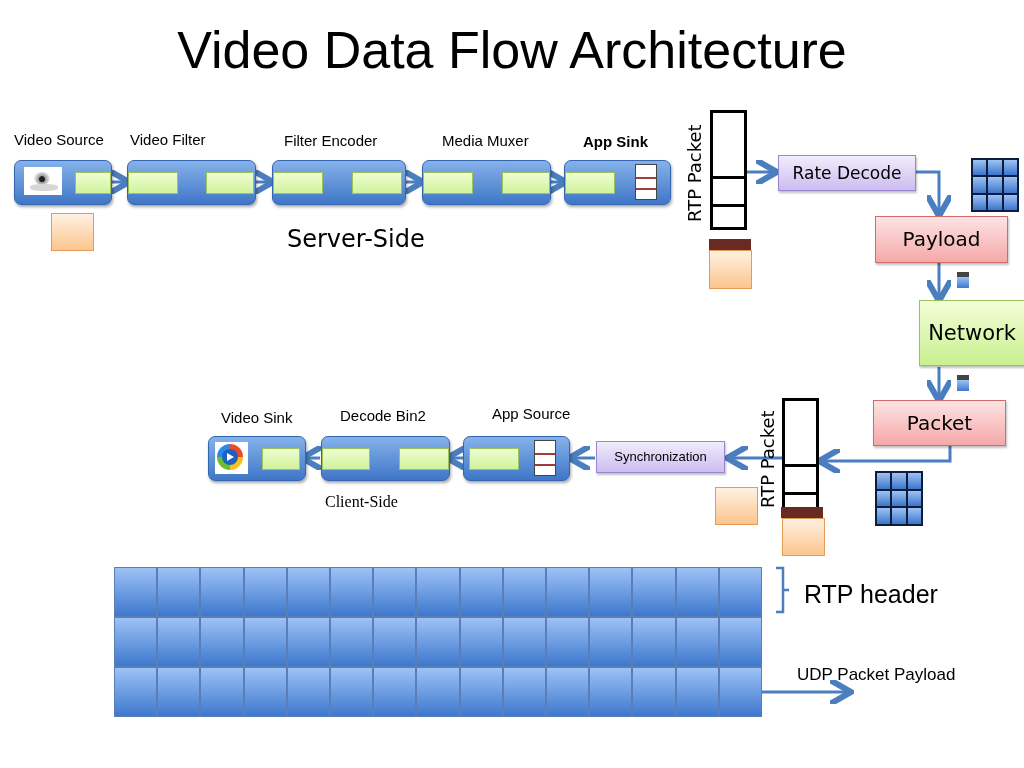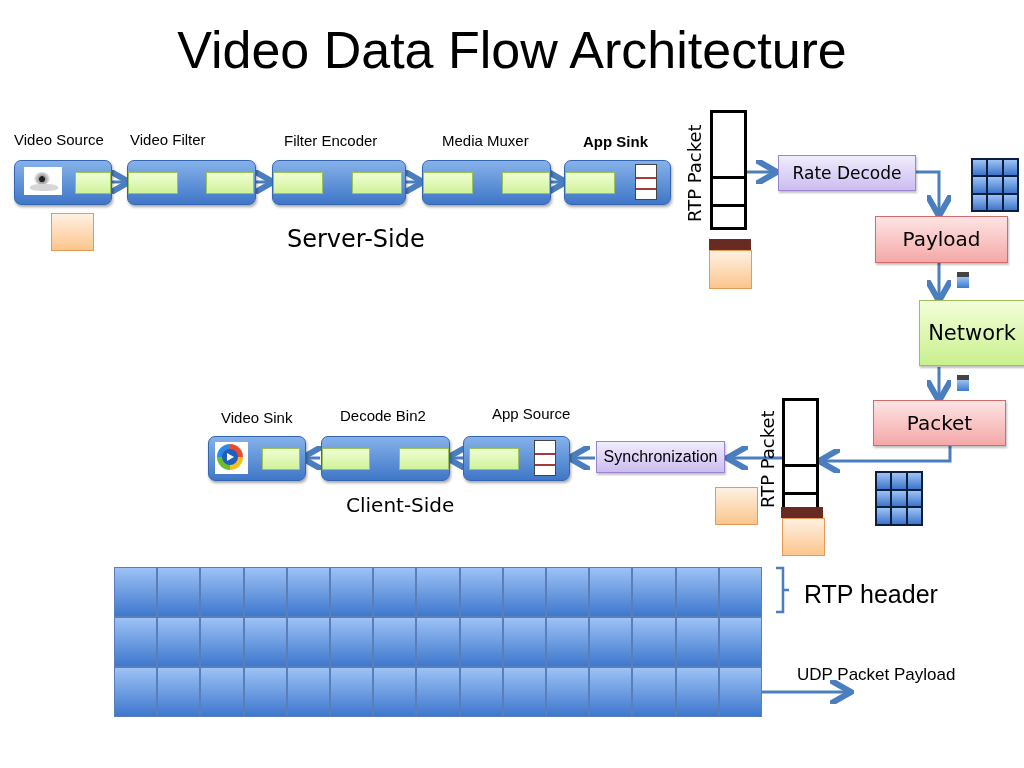--- a/index.html
+++ b/index.html
@@ -143,21 +143,21 @@
 
 <div class="abs rtpbox" style="left:782px;top:398px;width:37px;height:118px;">
   <div class="line" style="top:63px;"></div>
   <div class="line" style="top:91px;"></div>
 </div>
 <div class="abs vert calibri" style="left:757px;top:508px;font-size:18px;">RTP Packet</div>
 <div class="abs darkbar" style="left:781px;top:507px;width:42px;height:11px;"></div>
 <div class="abs orange" style="left:782px;top:518px;width:41px;height:36px;"></div>
 <div class="abs orange" style="left:715px;top:487px;width:41px;height:36px;"></div>
 
-<div class="abs purple" style="left:596px;top:441px;width:127px;height:30px;line-height:30px;font-size:16px;">Synchronization</div>
+<div class="abs purple" style="left:596px;top:441px;width:127px;height:30px;line-height:30px;font-size:13px;">Synchronization</div>
 
 <div class="abs lbl" style="left:221px;top:409px;">Video Sink</div>
 <div class="abs lbl" style="left:340px;top:407px;">Decode Bin2</div>
 <div class="abs lbl" style="left:492px;top:405px;">App Source</div>
 
 <div class="abs stage" style="left:208px;top:436px;width:96px;height:43px;">
   <div class="abs" style="left:6px;top:5px;width:33px;height:32px;background:#fff;">
     <div class="abs" style="left:2px;top:2px;width:26px;height:26px;border-radius:50%;background:conic-gradient(#e84a2a 0 25%,#f4c21a 0 50%,#6cbf2a 0 75%,#2a8ae8 0);"></div>
     <div class="abs" style="left:7px;top:7px;width:16px;height:16px;border-radius:50%;background:#1f5fbf;"></div>
     <div class="abs" style="left:12px;top:11px;width:0;height:0;border-left:7px solid #fff;border-top:4px solid transparent;border-bottom:4px solid transparent;"></div>
@@ -171,21 +171,21 @@
 </div>
 
 <div class="abs stage" style="left:463px;top:436px;width:105px;height:43px;">
   <div class="abs pad" style="left:5px;top:11px;width:48px;"></div>
   <div class="abs buf" style="left:70px;top:3px;width:20px;height:34px;">
     <div class="r" style="top:12px;"></div>
       <div class="r" style="top:23px;"></div>
   </div>
 </div>
 
-<div class="abs calibri" style="left:346px;top:493px;font-size:20px;">Client-Side</div>
+<div class="abs calibri" style="left:325px;top:493px;font-size:16px;font-family:Liberation Serif, serif;">Client-Side</div>
 
 <div class="abs" id="packet-grid" style="left:114px;top:567px;width:648px;height:150px;">
     <div class="abs cell" style="left: 0px; top: 0px; width: 43.2px; height: 50px;"></div>
     <div class="abs cell" style="left: 43.2px; top: 0px; width: 43.2px; height: 50px;"></div>
     <div class="abs cell" style="left: 86.4px; top: 0px; width: 43.2px; height: 50px;"></div>
     <div class="abs cell" style="left: 129.6px; top: 0px; width: 43.2px; height: 50px;"></div>
     <div class="abs cell" style="left: 172.8px; top: 0px; width: 43.2px; height: 50px;"></div>
     <div class="abs cell" style="left: 216px; top: 0px; width: 43.2px; height: 50px;"></div>
     <div class="abs cell" style="left: 259.2px; top: 0px; width: 43.2px; height: 50px;"></div>
     <div class="abs cell" style="left: 302.4px; top: 0px; width: 43.2px; height: 50px;"></div>

